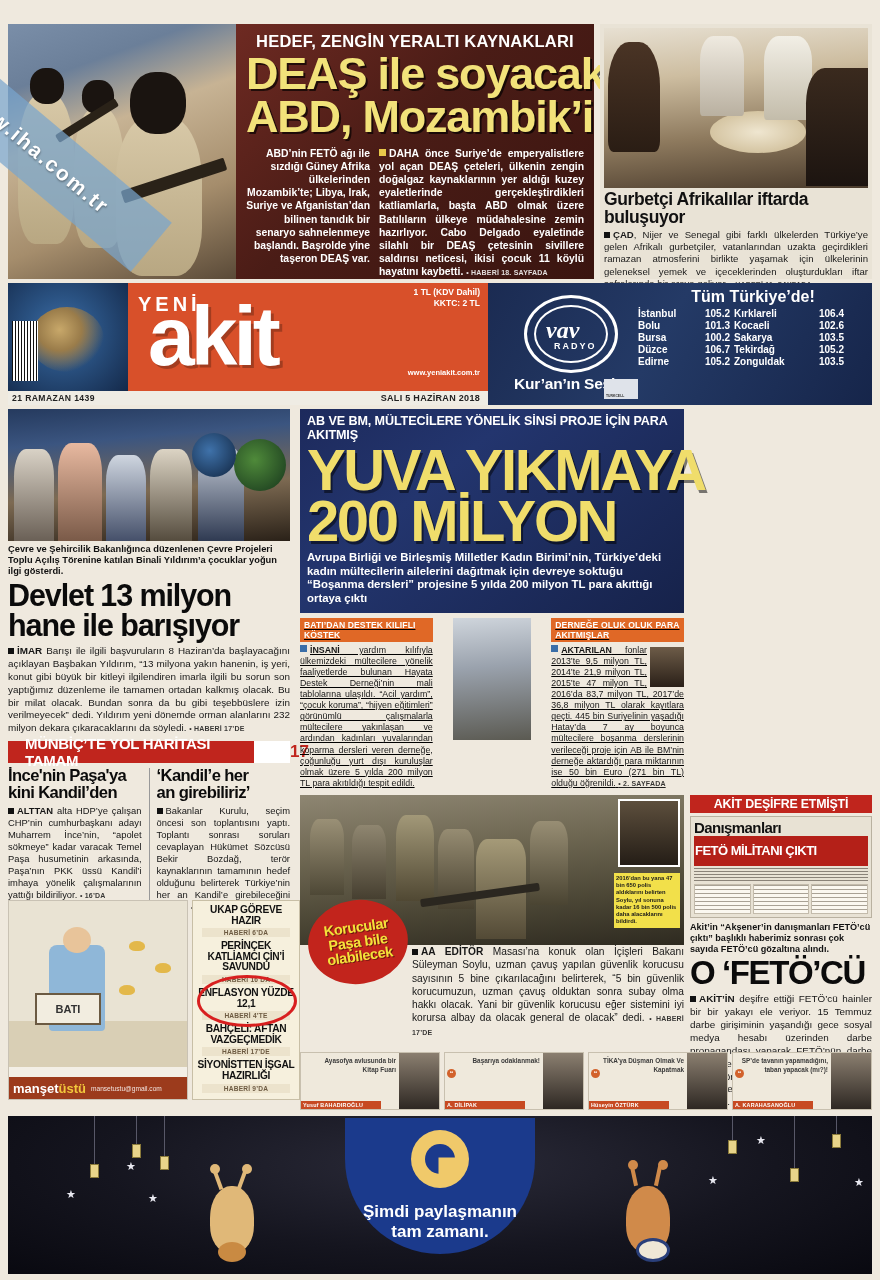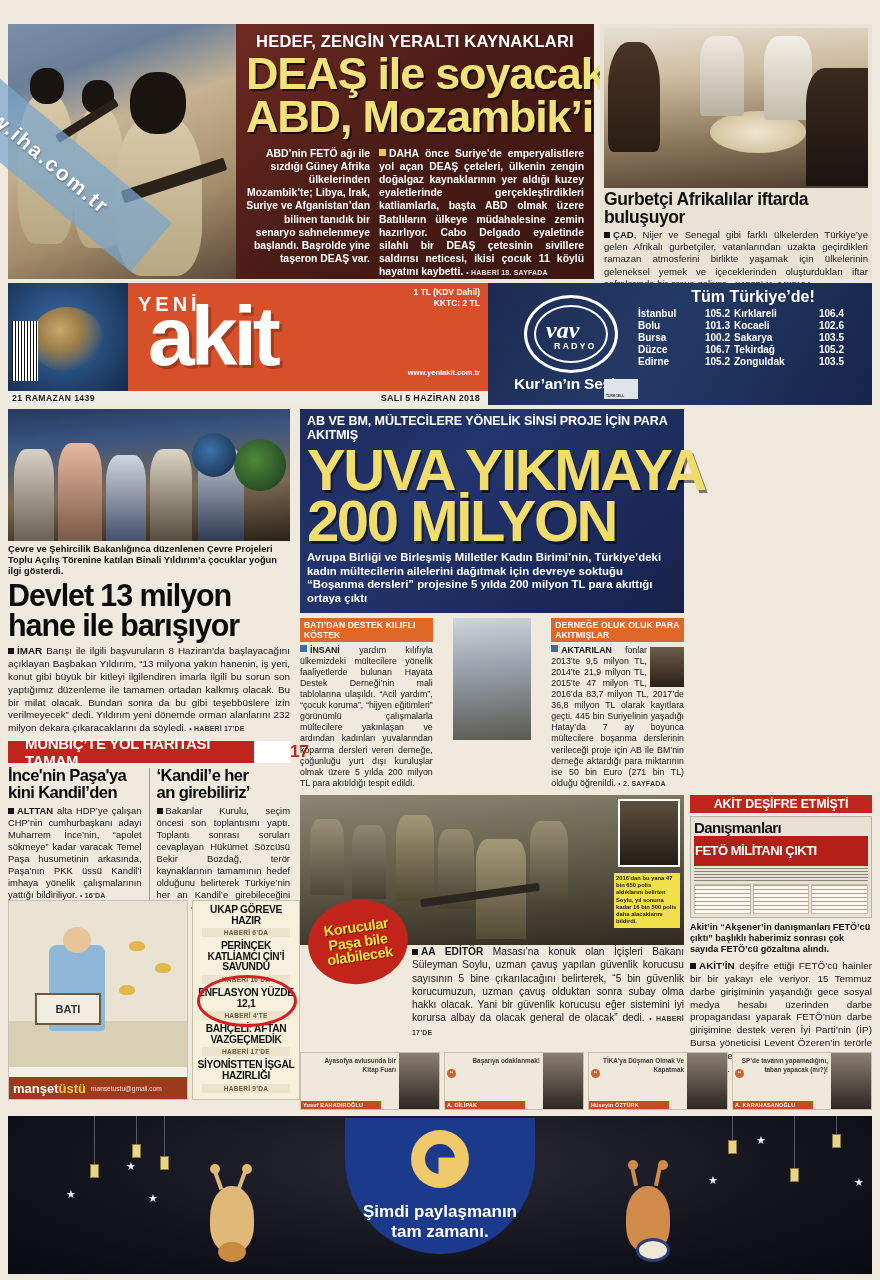--- a/index.html
+++ b/index.html
@@ -147,21 +147,21 @@
   .ellipse { position:absolute; left:4px; top:74px; width:100px; height:52px; border:3px solid #d81f1f; border-radius:50%; pointer-events:none;}
 
   
   .center { position:absolute; left:300px; top:409px; width:384px; }
   .mainhead { background: linear-gradient(140deg,#1d2a5c 0%, #23356e 35%, #16224a 100%); padding:5px 7px 7px 7px; }
   .mh-kicker { color:#fff; font-weight:bold; font-size:12.6px; letter-spacing:-.1px; }
   .mh-big { color:#f0dd6b; font-weight:bold; font-size:58px; line-height:.88; letter-spacing:-2.4px;
             text-shadow: 2px 3px 0 rgba(0,0,0,.5); margin-top:2px; }
   .mh-big div { white-space:nowrap; }
   .mh-sub { color:#fff; font-size:11.4px; font-weight:bold; line-height:1.2; margin-top:5px; }
-  .tri { display:flex; gap:20px; margin-top:5px; }
+  .tri { display:flex; gap:20px; margin-top:5px;text-decoration:underline; }
   .tri .col { width:142px; }
   .tri .mid { width:84px; height:122px;
     background: linear-gradient(175deg,#cfd5dc 0%, #9aa2ad 40%, #5b5a52 100%); }
   .orangebar { background:#e06826; color:#fff; font-size:8.6px; font-weight:bold; padding:2px 4px; letter-spacing:.1px;}
   .tri .b { font-size:8.8px; line-height:1.26; margin-top:3px; text-align:justify; color:#161616;}
   .portrait-in { float:right; width:34px; height:40px; margin:2px 0 2px 3px;
     background:linear-gradient(180deg,#6d5c48,#2a2018); }
 
   
   .soldiers { position:absolute; left:300px; top:795px; width:384px; height:195px; }
@@ -464,20 +464,21 @@
       <div class="clip-h2">FETÖ MİLİTANI ÇIKTI</div>
       <div class="clip-lines"></div>
       <div class="clip-boxes">
         <div></div>
         <div></div>
         <div></div>
       </div>
     </div>
     <div class="rb-sub">Akit’in “Akşener’in danışmanları FETÖ’cü çıktı” başlıklı haberimiz sonrası çok sayıda FETÖ’cü gözaltına alındı.</div>
     <div class="rb-head">
+      <div>O ‘FETÖ’CÜ</div>
     </div>
     <div class="rb-body">
       <span class="sq-dark"></span><b>AKİT’İN</b><span> deşifre ettiği FETÖ’cü hainler bir bir yakayı ele veriyor. 15 Temmuz darbe girişiminin yaşandığı gece sosyal medya hesabı üzerinden darbe propagandası yaparak FETÖ’nün darbe girişimine destek veren İyi Parti’nin (İP) Bursa yöneticisi Levent Özeren’in terörle mücadele ekiplerince gözaltına alındığı öğrenildi.</span>
       <span class="ref">• 18’DE</span>
     </div>
   </div>
 
   <div class="colstrip">
     <div class="colcard">
       <div class="txt">Ayasofya avlusunda bir Kitap Fuarı</div>

